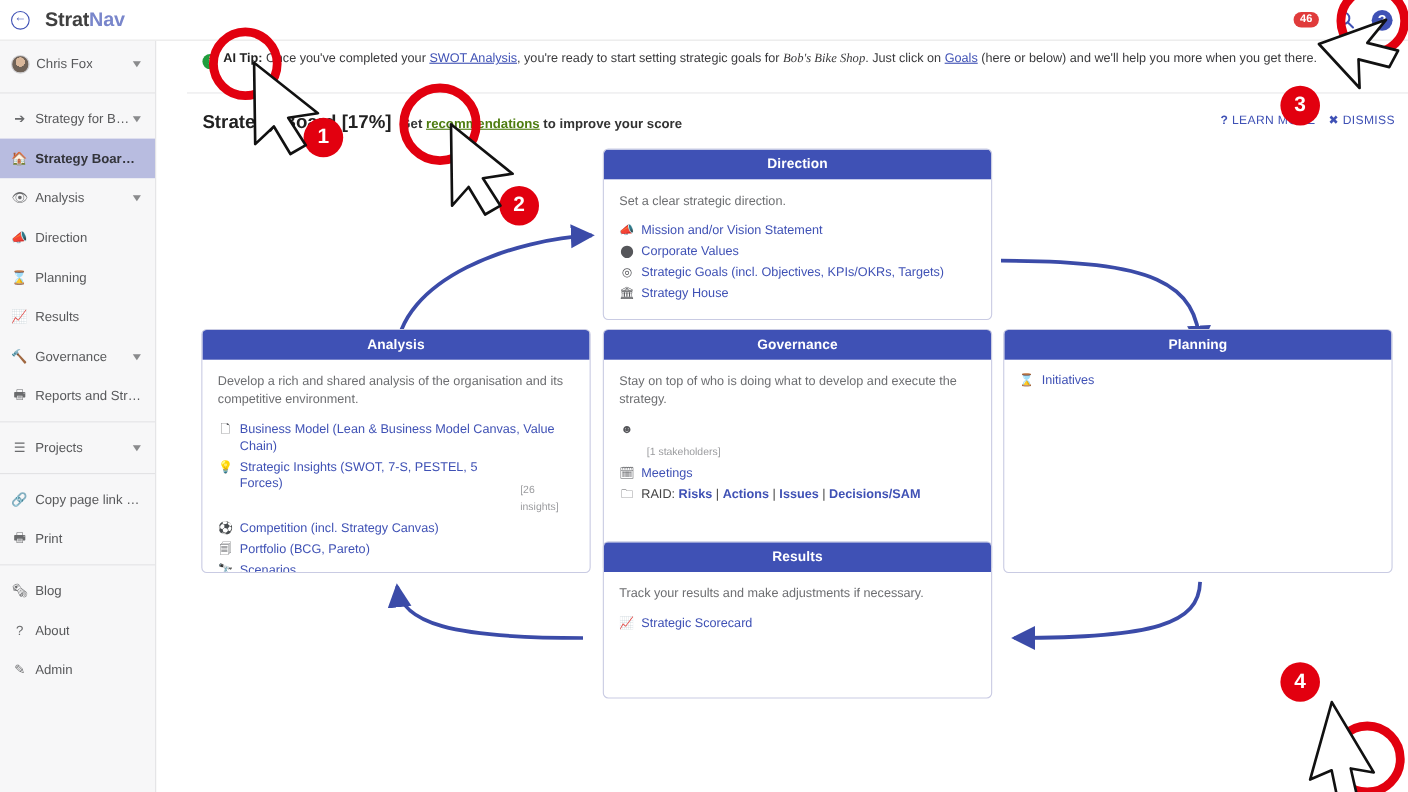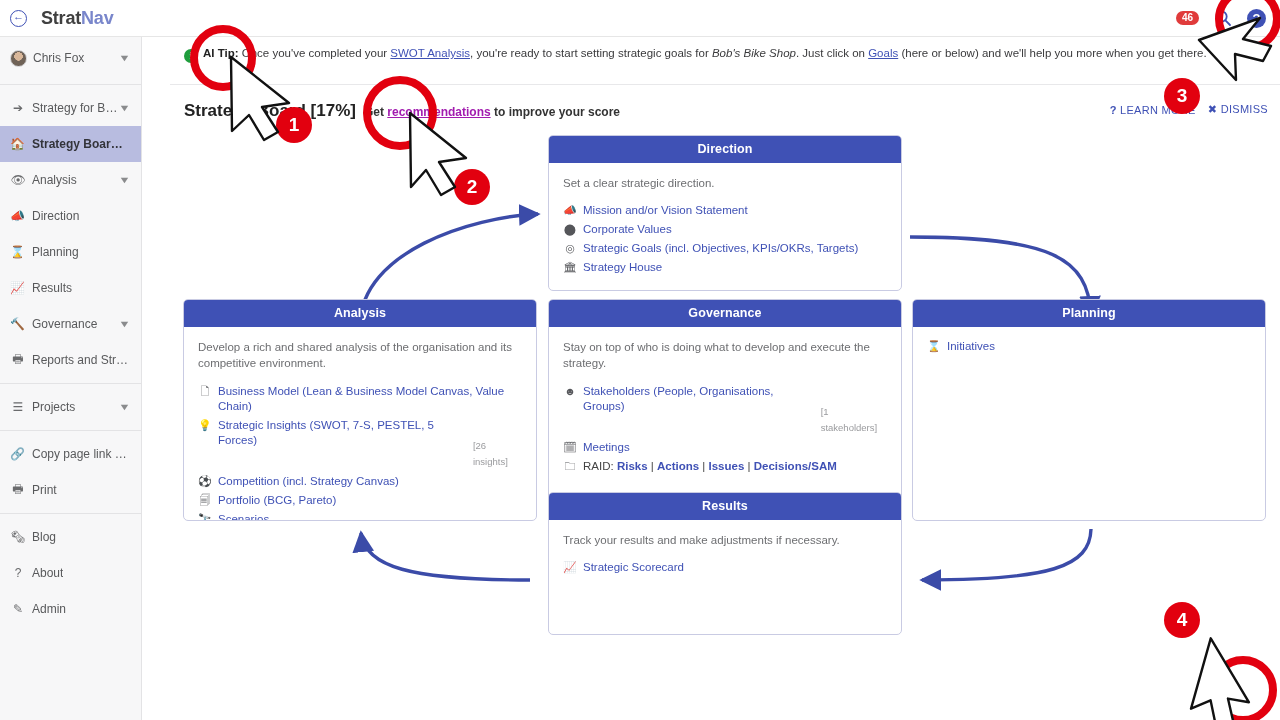--- a/index.html
+++ b/index.html
@@ -92,36 +92,36 @@
     padding: 10px 14px 0 14px; font-size: 11.5px; color: #3a3a3c;
   }
   .tip-ico {
     display: inline-block; width: 14px; height: 14px; border-radius: 50%;
     background: #1f9d3d; color: #fff; font-size: 10px; font-weight: bold;
     text-align: center; line-height: 14px; vertical-align: -2px; margin-right: 5px;
     font-family: "Liberation Serif", serif;
   }
   .tip-strong { font-weight: bold; color: #222; }
   .tip-link { color: #3f51b5; text-decoration: underline; }
-  .tip-em { font-style: italic; }
+  .tip-em { font-style: italic; font-family: Liberation Serif, serif; }
   #tip-actions {
     position: absolute; right: 12px; top: 66px;
     font-size: 11px; color: #3f51b5; letter-spacing: .3px;
     display: flex; gap: 12px; align-items: center;
   }
   #tip-actions span { cursor: pointer; }
 
   
   #page-head {
     position: absolute; left: 14px; top: 64px;
     display: flex; align-items: baseline; gap: 8px;
   }
   #page-title { font-size: 17px; font-weight: bold; color: #222; }
   #page-sub { font-size: 12px; color: #333; font-weight: bold; }
-  #page-sub a { color: #a21caf; text-decoration: underline; font-weight: bold; }
+  #page-sub a { color: #4d7c0f; text-decoration: underline; font-weight: bold; }
 
   
   .card {
     position: absolute; border: 1px solid #c9cbe3; border-radius: 5px;
     background: #fff; overflow: hidden;
   }
   .card-head {
     background: #3f51b5; color: #fff; text-align: center;
     font-size: 12.5px; font-weight: bold; padding: 6px 0 7px 0;
     letter-spacing: .1px;
@@ -349,21 +349,20 @@
       </div>
     </div>
   </div>
 
   <div class="card" id="card-governance">
     <div class="card-head">Governance</div>
     <div class="card-body">
       <div class="card-desc">Stay on top of who is doing what to develop and execute the strategy.</div>
       <div class="clink">
         <span class="ci">☻</span>
-        <span class="ctext">Stakeholders (People, Organisations, Groups)</span>
         <span class="cnote">[1 stakeholders]</span>
       </div>
       <div class="clink">
         <span class="ci">🗓</span>
         <span class="ctext">Meetings</span>
       </div>
       <div class="clink raid">
         <span class="ci">🗀</span>
         <span class="ctext" style="color:#444"><span>RAID: </span><b>Risks</b><span> | </span><b>Actions</b><span> | </span><b>Issues</b><span> | </span><b>Decisions/SAM</b></span>
       </div>

